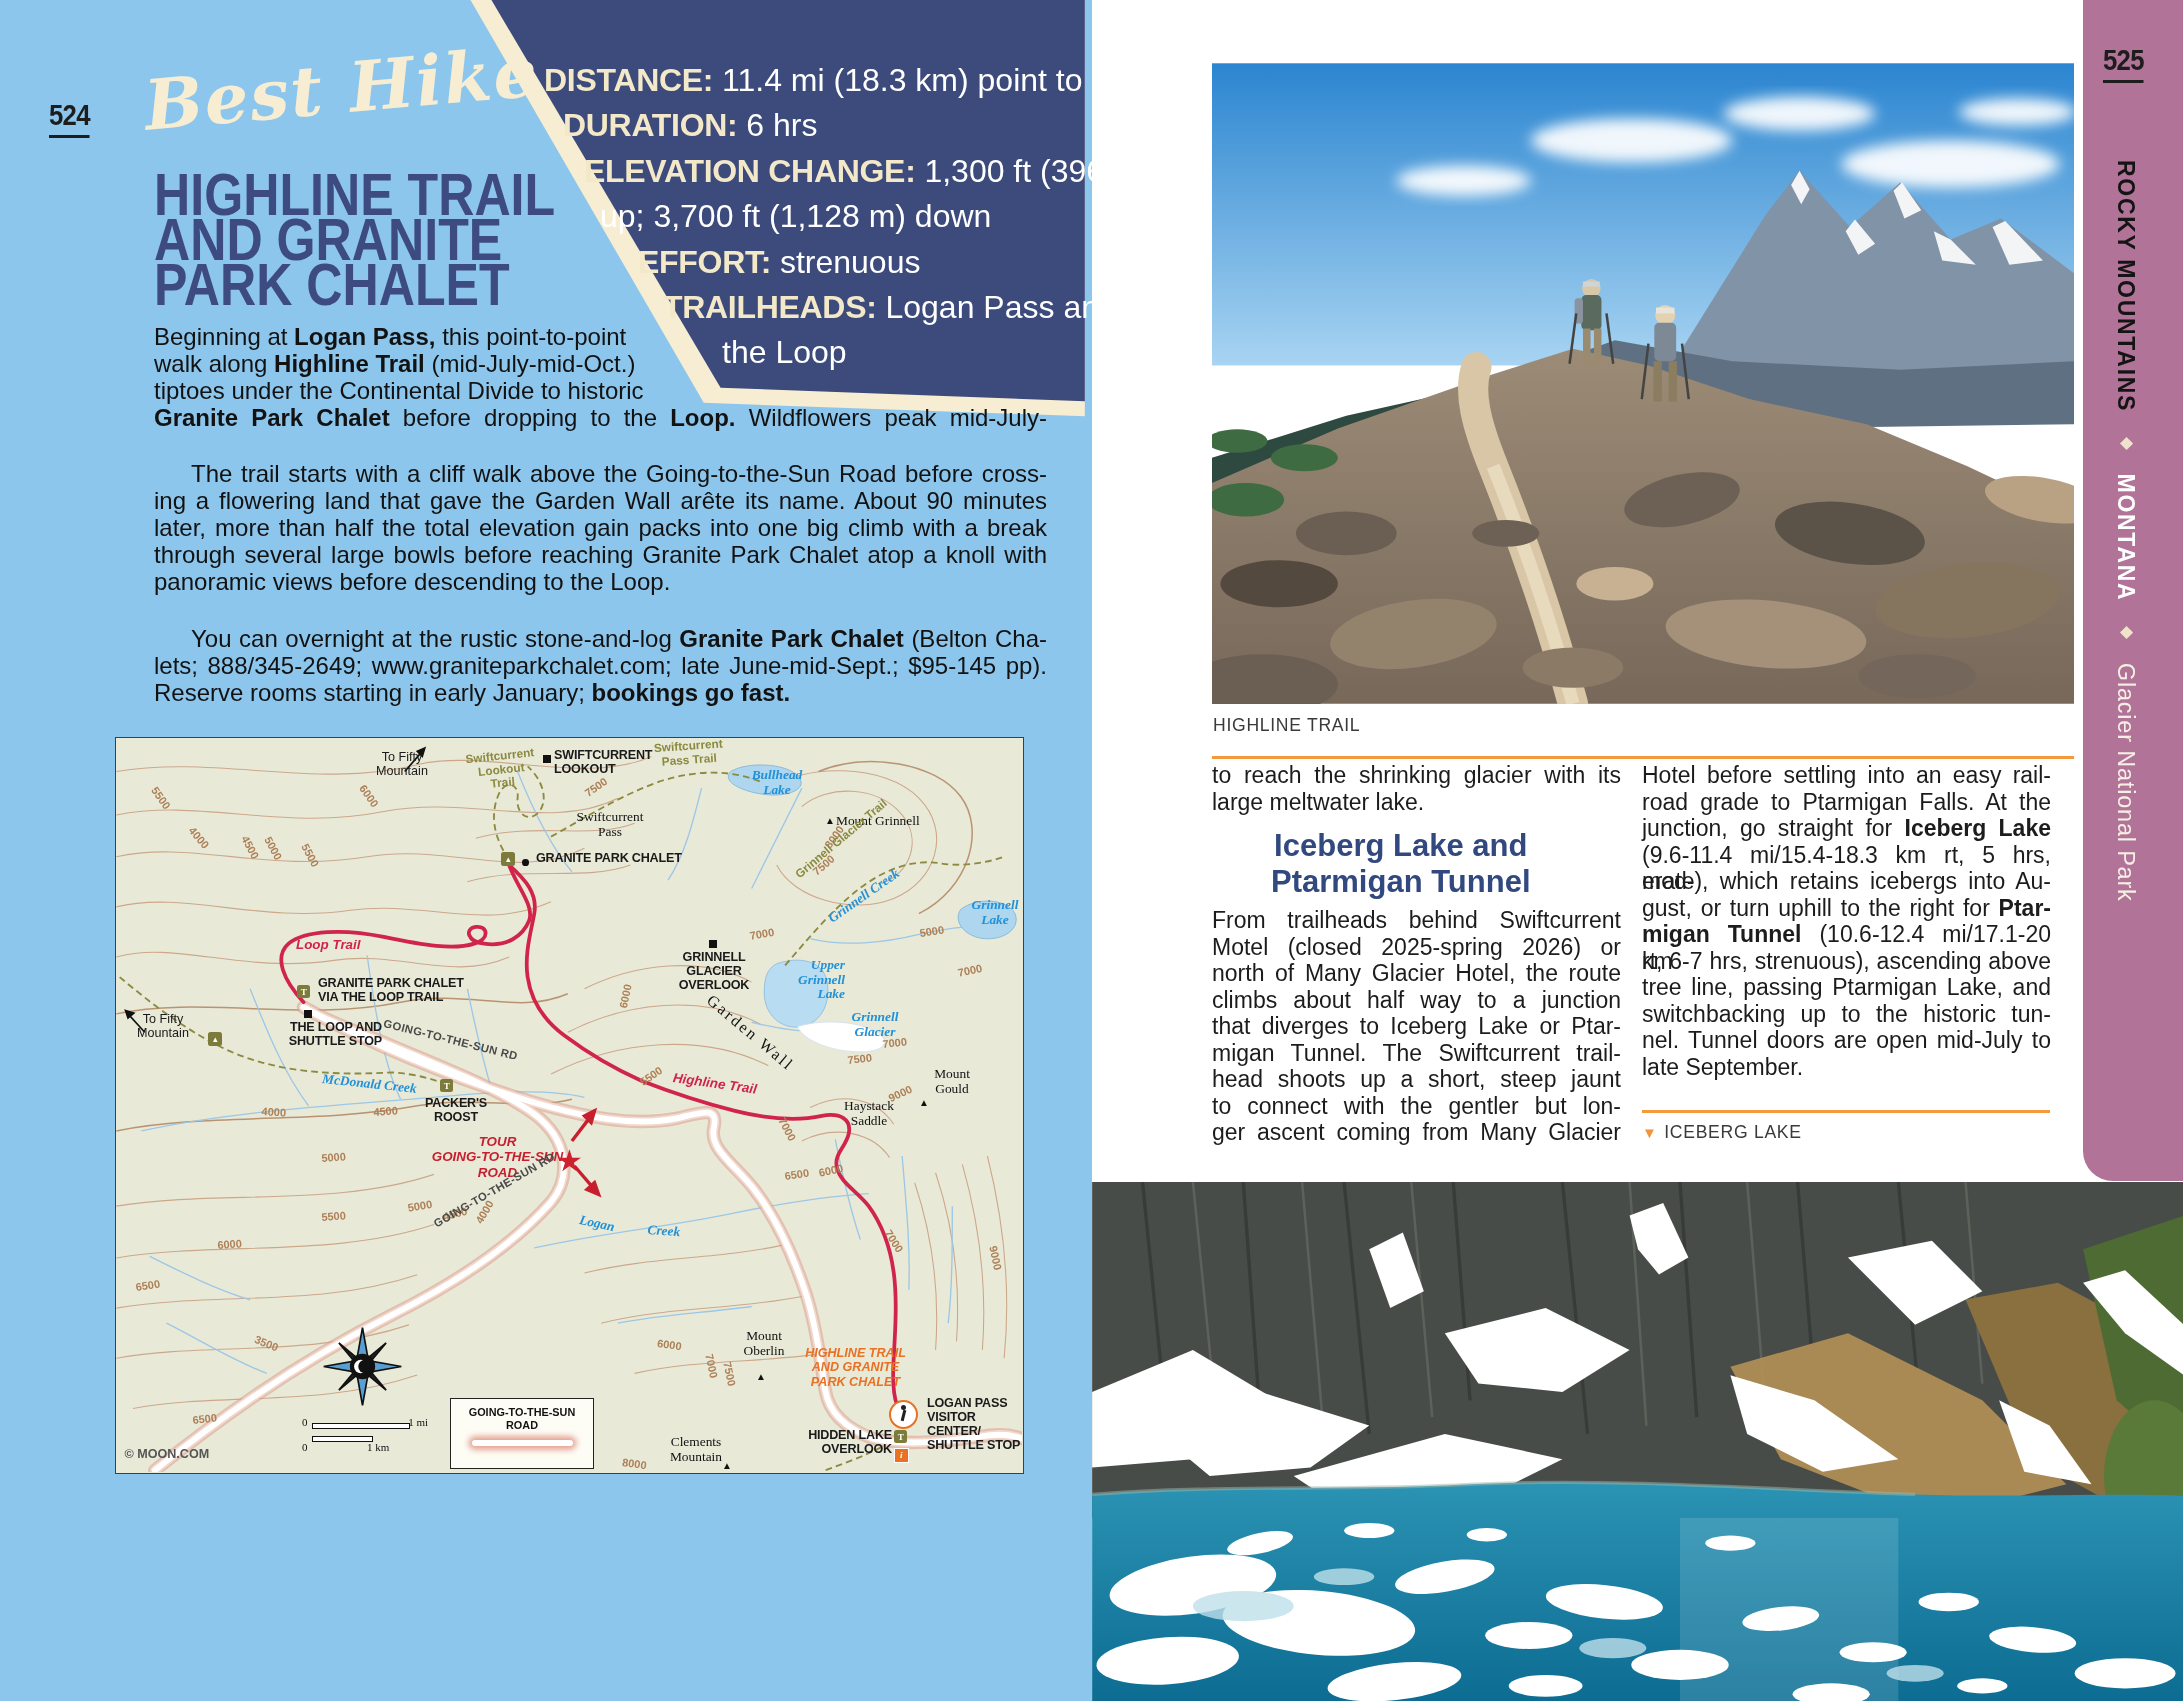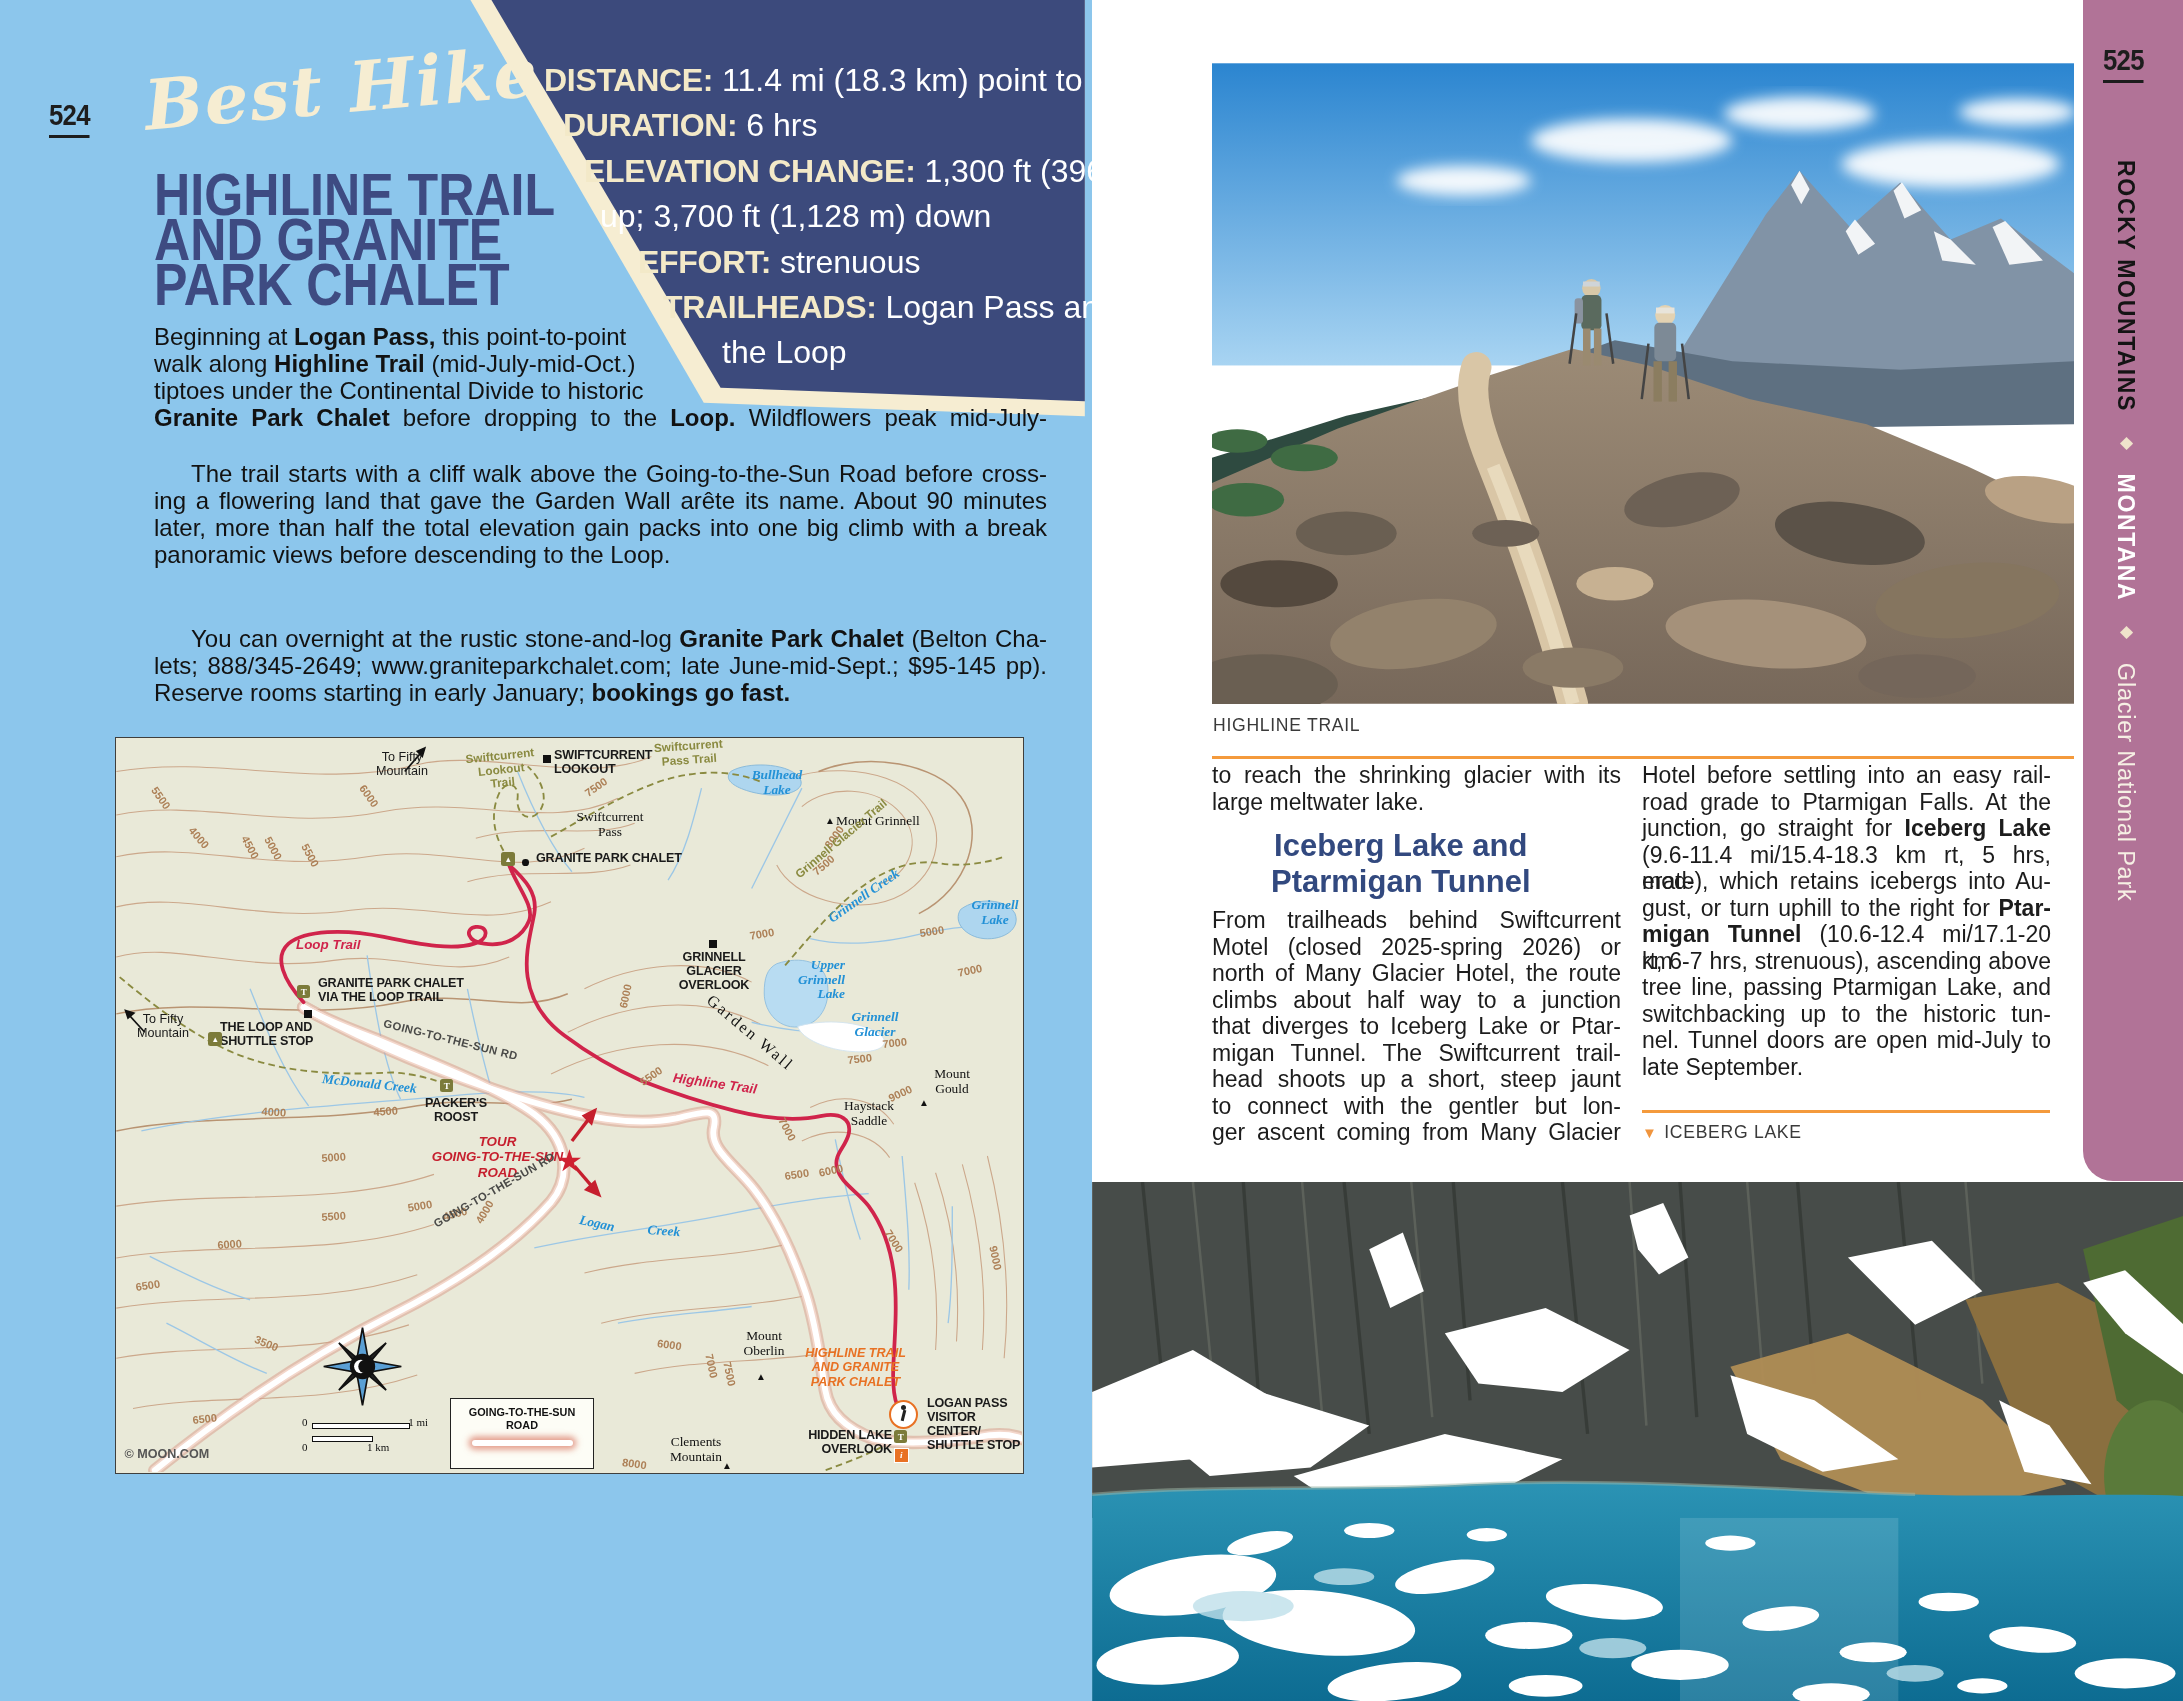--- a/index.html
+++ b/index.html
@@ -131,20 +131,21 @@
     <div class="para" style="left:154px;top:323px;">
         <div class="bl">Beginning at <span class="b">Logan Pass,</span> this point-to-point</div>
         <div class="bl">walk along <span class="b">Highline Trail</span> (mid-July-mid-Oct.)</div>
         <div class="bl">tiptoes under the Continental Divide to historic</div>
         <div class="bl j"><span class="b">Granite Park Chalet</span> before dropping to the <span class="b">Loop.</span> Wildflowers peak mid-July-</div>
       </div>
     <div class="para" style="left:154px;top:460px;">
         <div class="bl j ind">The trail starts with a cliff walk above the Going-to-the-Sun Road before cross-</div>
         <div class="bl j">ing a flowering land that gave the Garden Wall arête its name. About 90 minutes</div>
         <div class="bl j">later, more than half the total elevation gain packs into one big climb with a break</div>
+        <div class="bl j">through several large bowls before reaching Granite Park Chalet atop a knoll with</div>
         <div class="bl">panoramic views before descending to the Loop.</div>
       </div>
     <div class="para" style="left:154px;top:625px;">
         <div class="bl j ind">You can overnight at the rustic stone-and-log <span class="b">Granite Park Chalet</span> (Belton Cha-</div>
         <div class="bl j">lets; 888/345-2649; www.graniteparkchalet.com; late June-mid-Sept.; $95-145 pp).</div>
         <div class="bl">Reserve rooms starting in early January; <span class="b">bookings go fast.</span></div>
       </div>
 
     <div id="map">
       <svg width="906" height="734" viewBox="0 0 1083 878">
@@ -295,21 +296,21 @@
           <span class="ml cont" style="left: 79px; top: 87px; transform: rotate(50deg);">4000</span>
           <span class="ml cont" style="left: 133px; top: 96px; transform: rotate(62deg);">4500</span>
           <span class="ml cont" style="left: 156px; top: 97px; transform: rotate(62deg);">5000</span>
           <span class="ml cont" style="left: 193px; top: 104px; transform: rotate(62deg);">5500</span>
           <span class="ml cont" style="left: 250px; top: 45px; transform: rotate(55deg);">6000</span>
           <span class="ml cont" style="left: 522px; top: 341px; transform: rotate(-35deg);">5500</span>
           <span class="ml cont" style="left: 502px; top: 269px; transform: rotate(-78deg);">6000</span>
           <span class="ml redlbl" style="left: 180px; top: 200px; width: 101px;">Loop Trail</span>
           <span class="ml poi" style="left: 202px; top: 238px; width: 202px;">GRANITE PARK CHALET
 VIA THE LOOP TRAIL</span>
-          <span class="ml poi" style="left: 104px; top: 282px; width: 134px;">THE LOOP AND
+          <span class="ml poi" style="left: 132px; top: 282px; width: 134px; text-align: right;">THE LOOP AND
 SHUTTLE STOP</span>
           <span class="ml blk" style="left: 5px; top: 275px; width: 84px; text-align: center;">To Fifty
 Mountain</span>
           <span class="ml roadlbl" style="left: 269px; top: 280px; width: 202px; transform: rotate(14deg);">GOING-TO-THE-SUN RD</span>
           <span class="ml water" style="left: 207px; top: 334px; width: 151px; transform: rotate(6deg);">McDonald Creek</span>
           <span class="ml poi" style="left: 294px; top: 358px; width: 92px; text-align: center;">PACKER'S
 ROOST</span>
           <span class="ml cont" style="left: 146px; top: 368px; transform: rotate(4deg);">4000</span>
           <span class="ml cont" style="left: 257px; top: 369px; transform: rotate(-4deg);">4500</span>
           <span class="ml cont" style="left: 205px; top: 415px; transform: rotate(-4deg);">5000</span>

